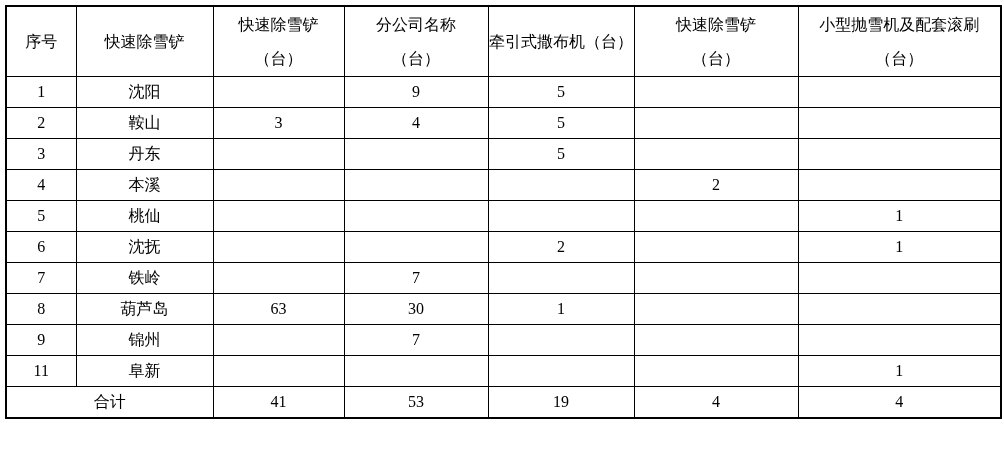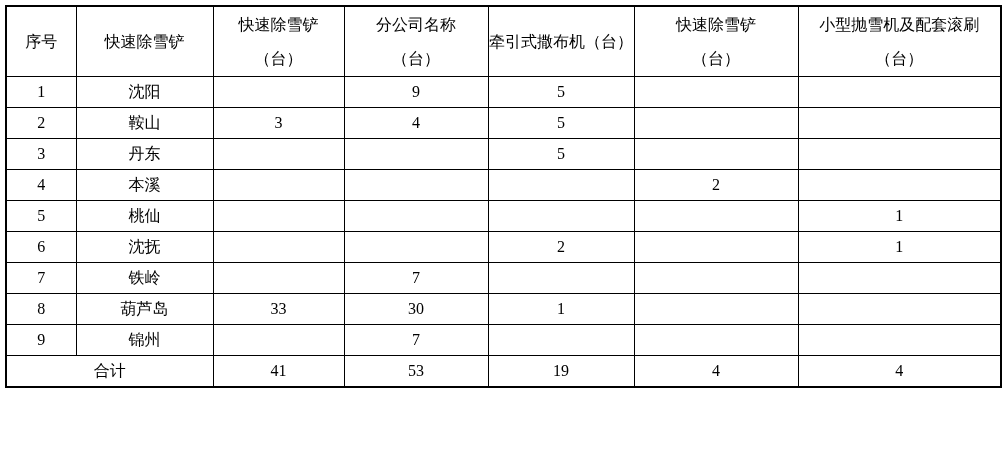--- a/index.html
+++ b/index.html
@@ -158,34 +158,43 @@
           <td>铁岭</td>
           <td></td>
           <td>7</td>
           <td></td>
           <td></td>
           <td></td>
         </tr>
         <tr>
           <td>8</td>
           <td>葫芦岛</td>
-          <td>33</td>
+          <td>63</td>
           <td>30</td>
           <td>1</td>
           <td></td>
           <td></td>
         </tr>
         <tr>
           <td>9</td>
           <td>锦州</td>
           <td></td>
           <td>7</td>
           <td></td>
           <td></td>
           <td></td>
+        </tr>
+        <tr>
+          <td>11</td>
+          <td>阜新</td>
+          <td></td>
+          <td></td>
+          <td></td>
+          <td></td>
+          <td>1</td>
         </tr>
       </tbody>
     <tfoot>
       <tr>
           <td colspan="2">合计</td>
           <td>41</td>
           <td>53</td>
           <td>19</td>
           <td>4</td>
           <td>4</td>

